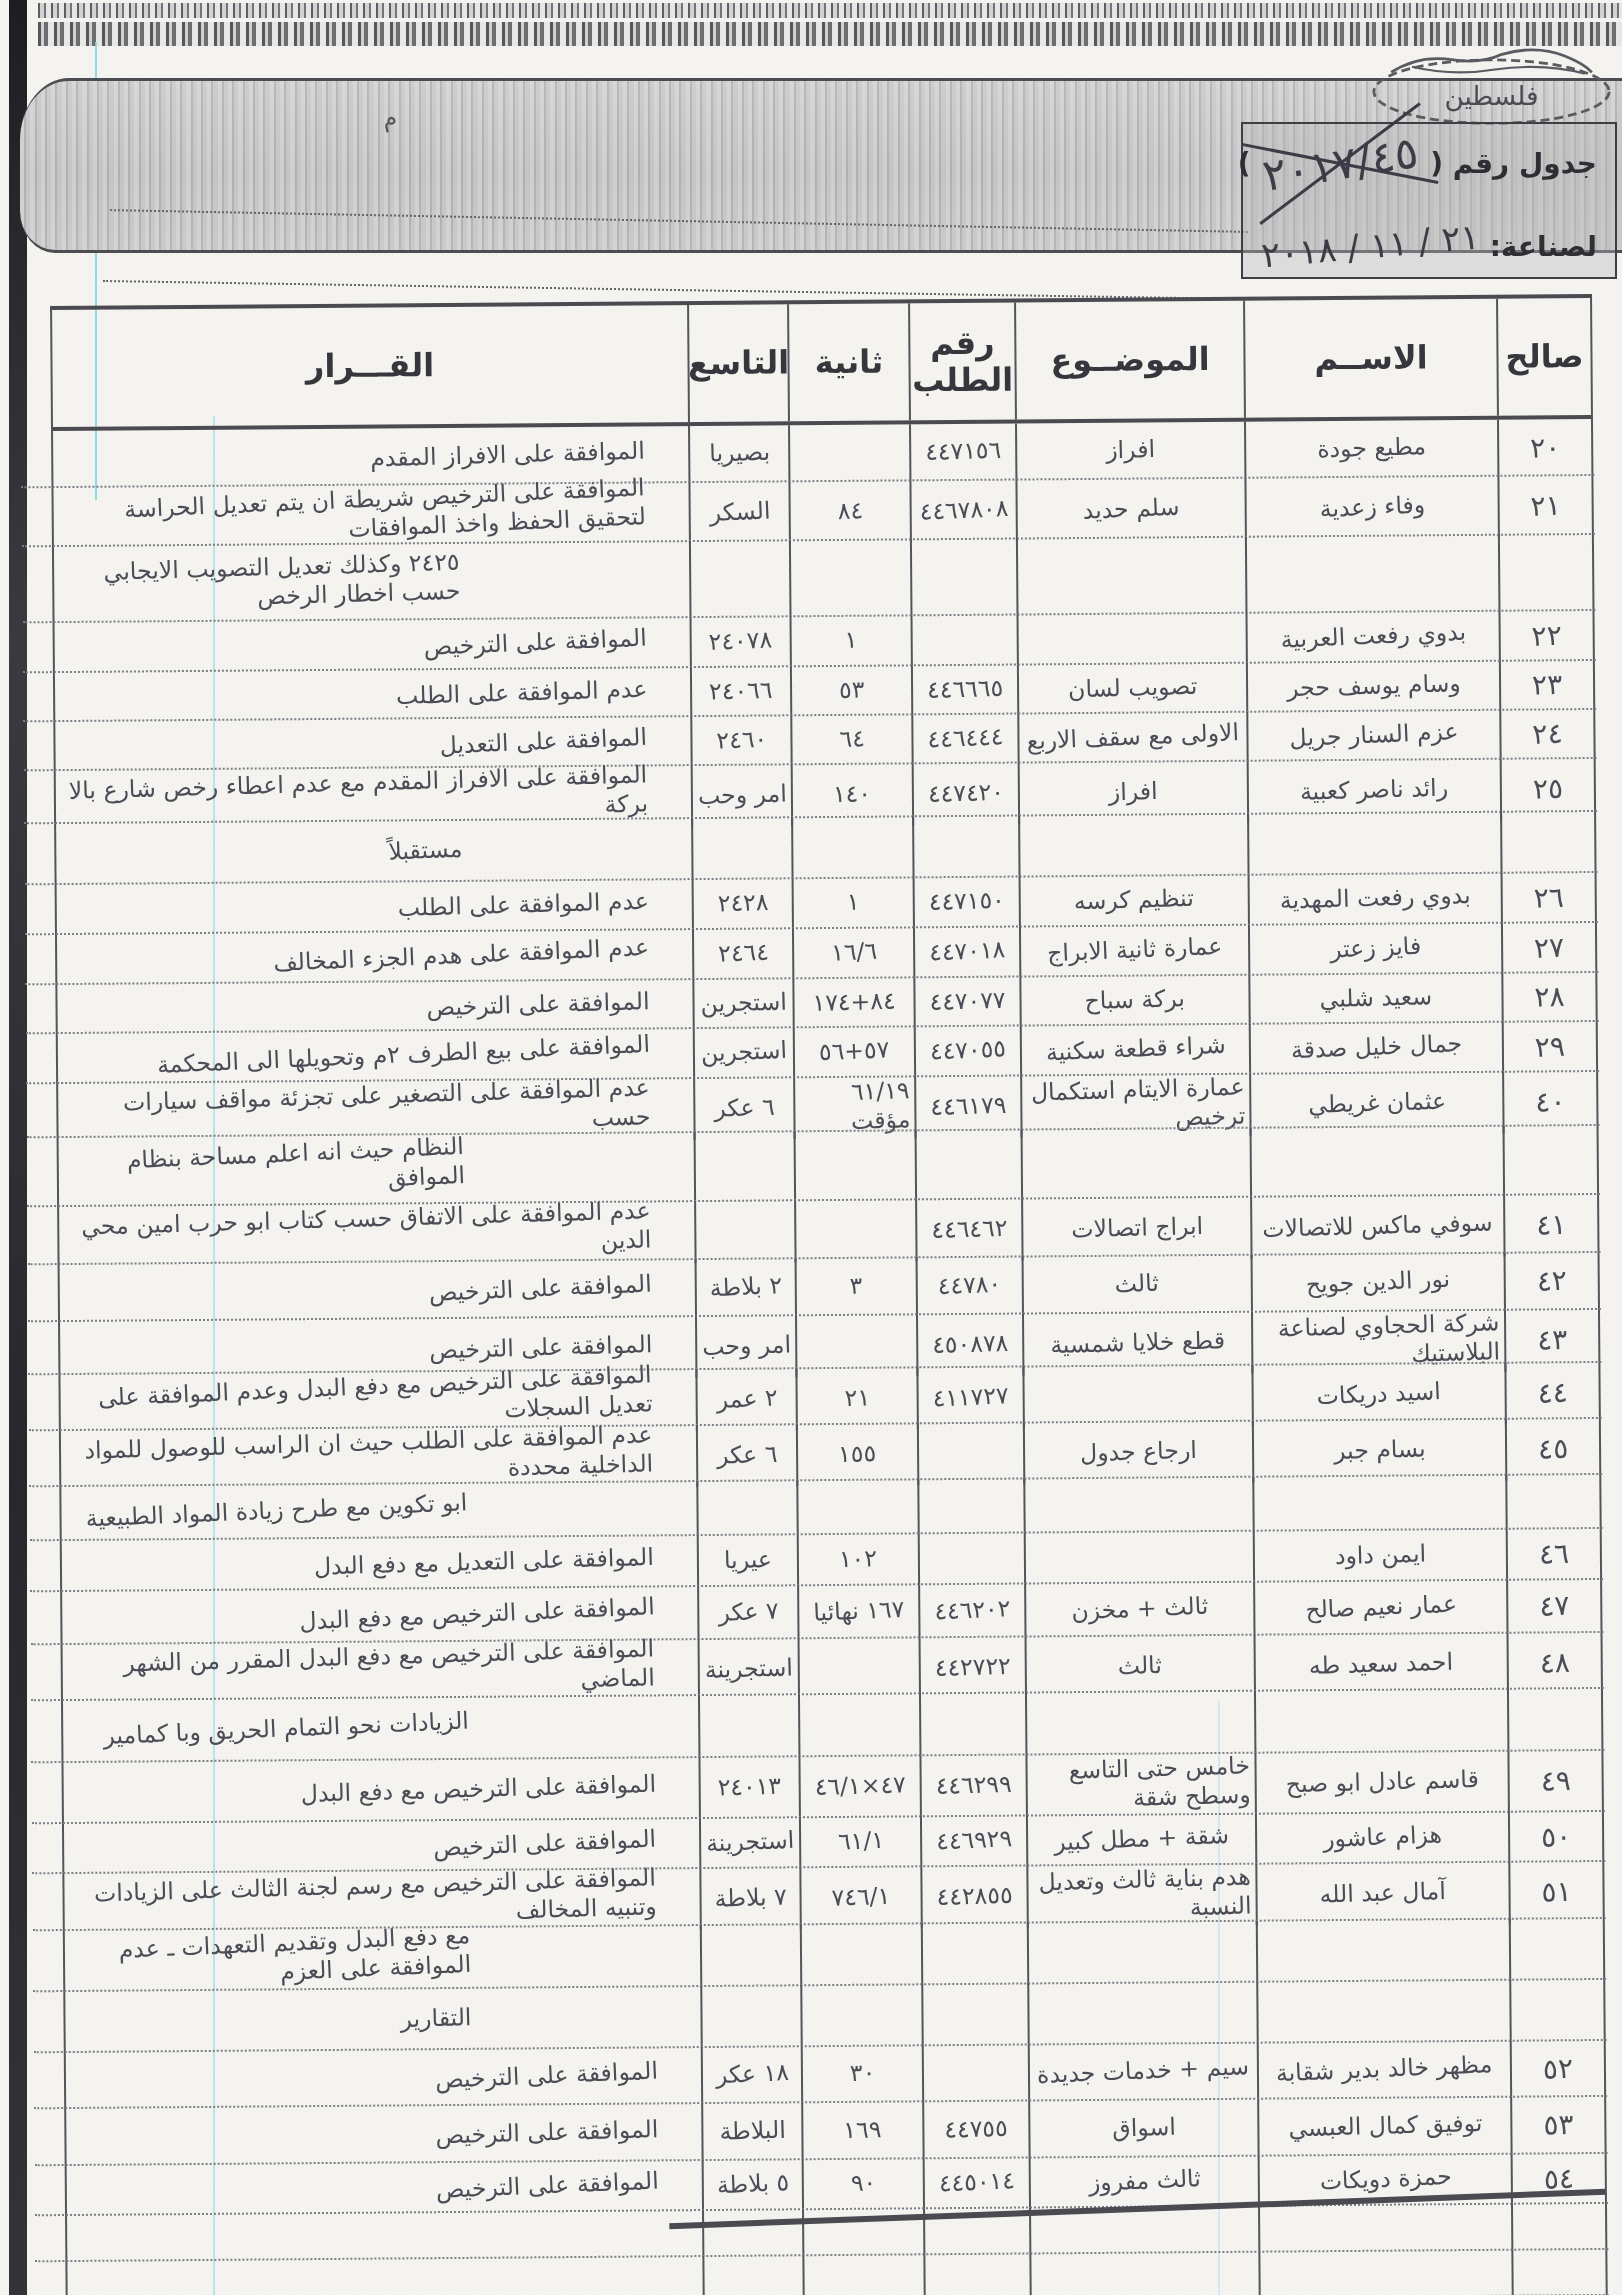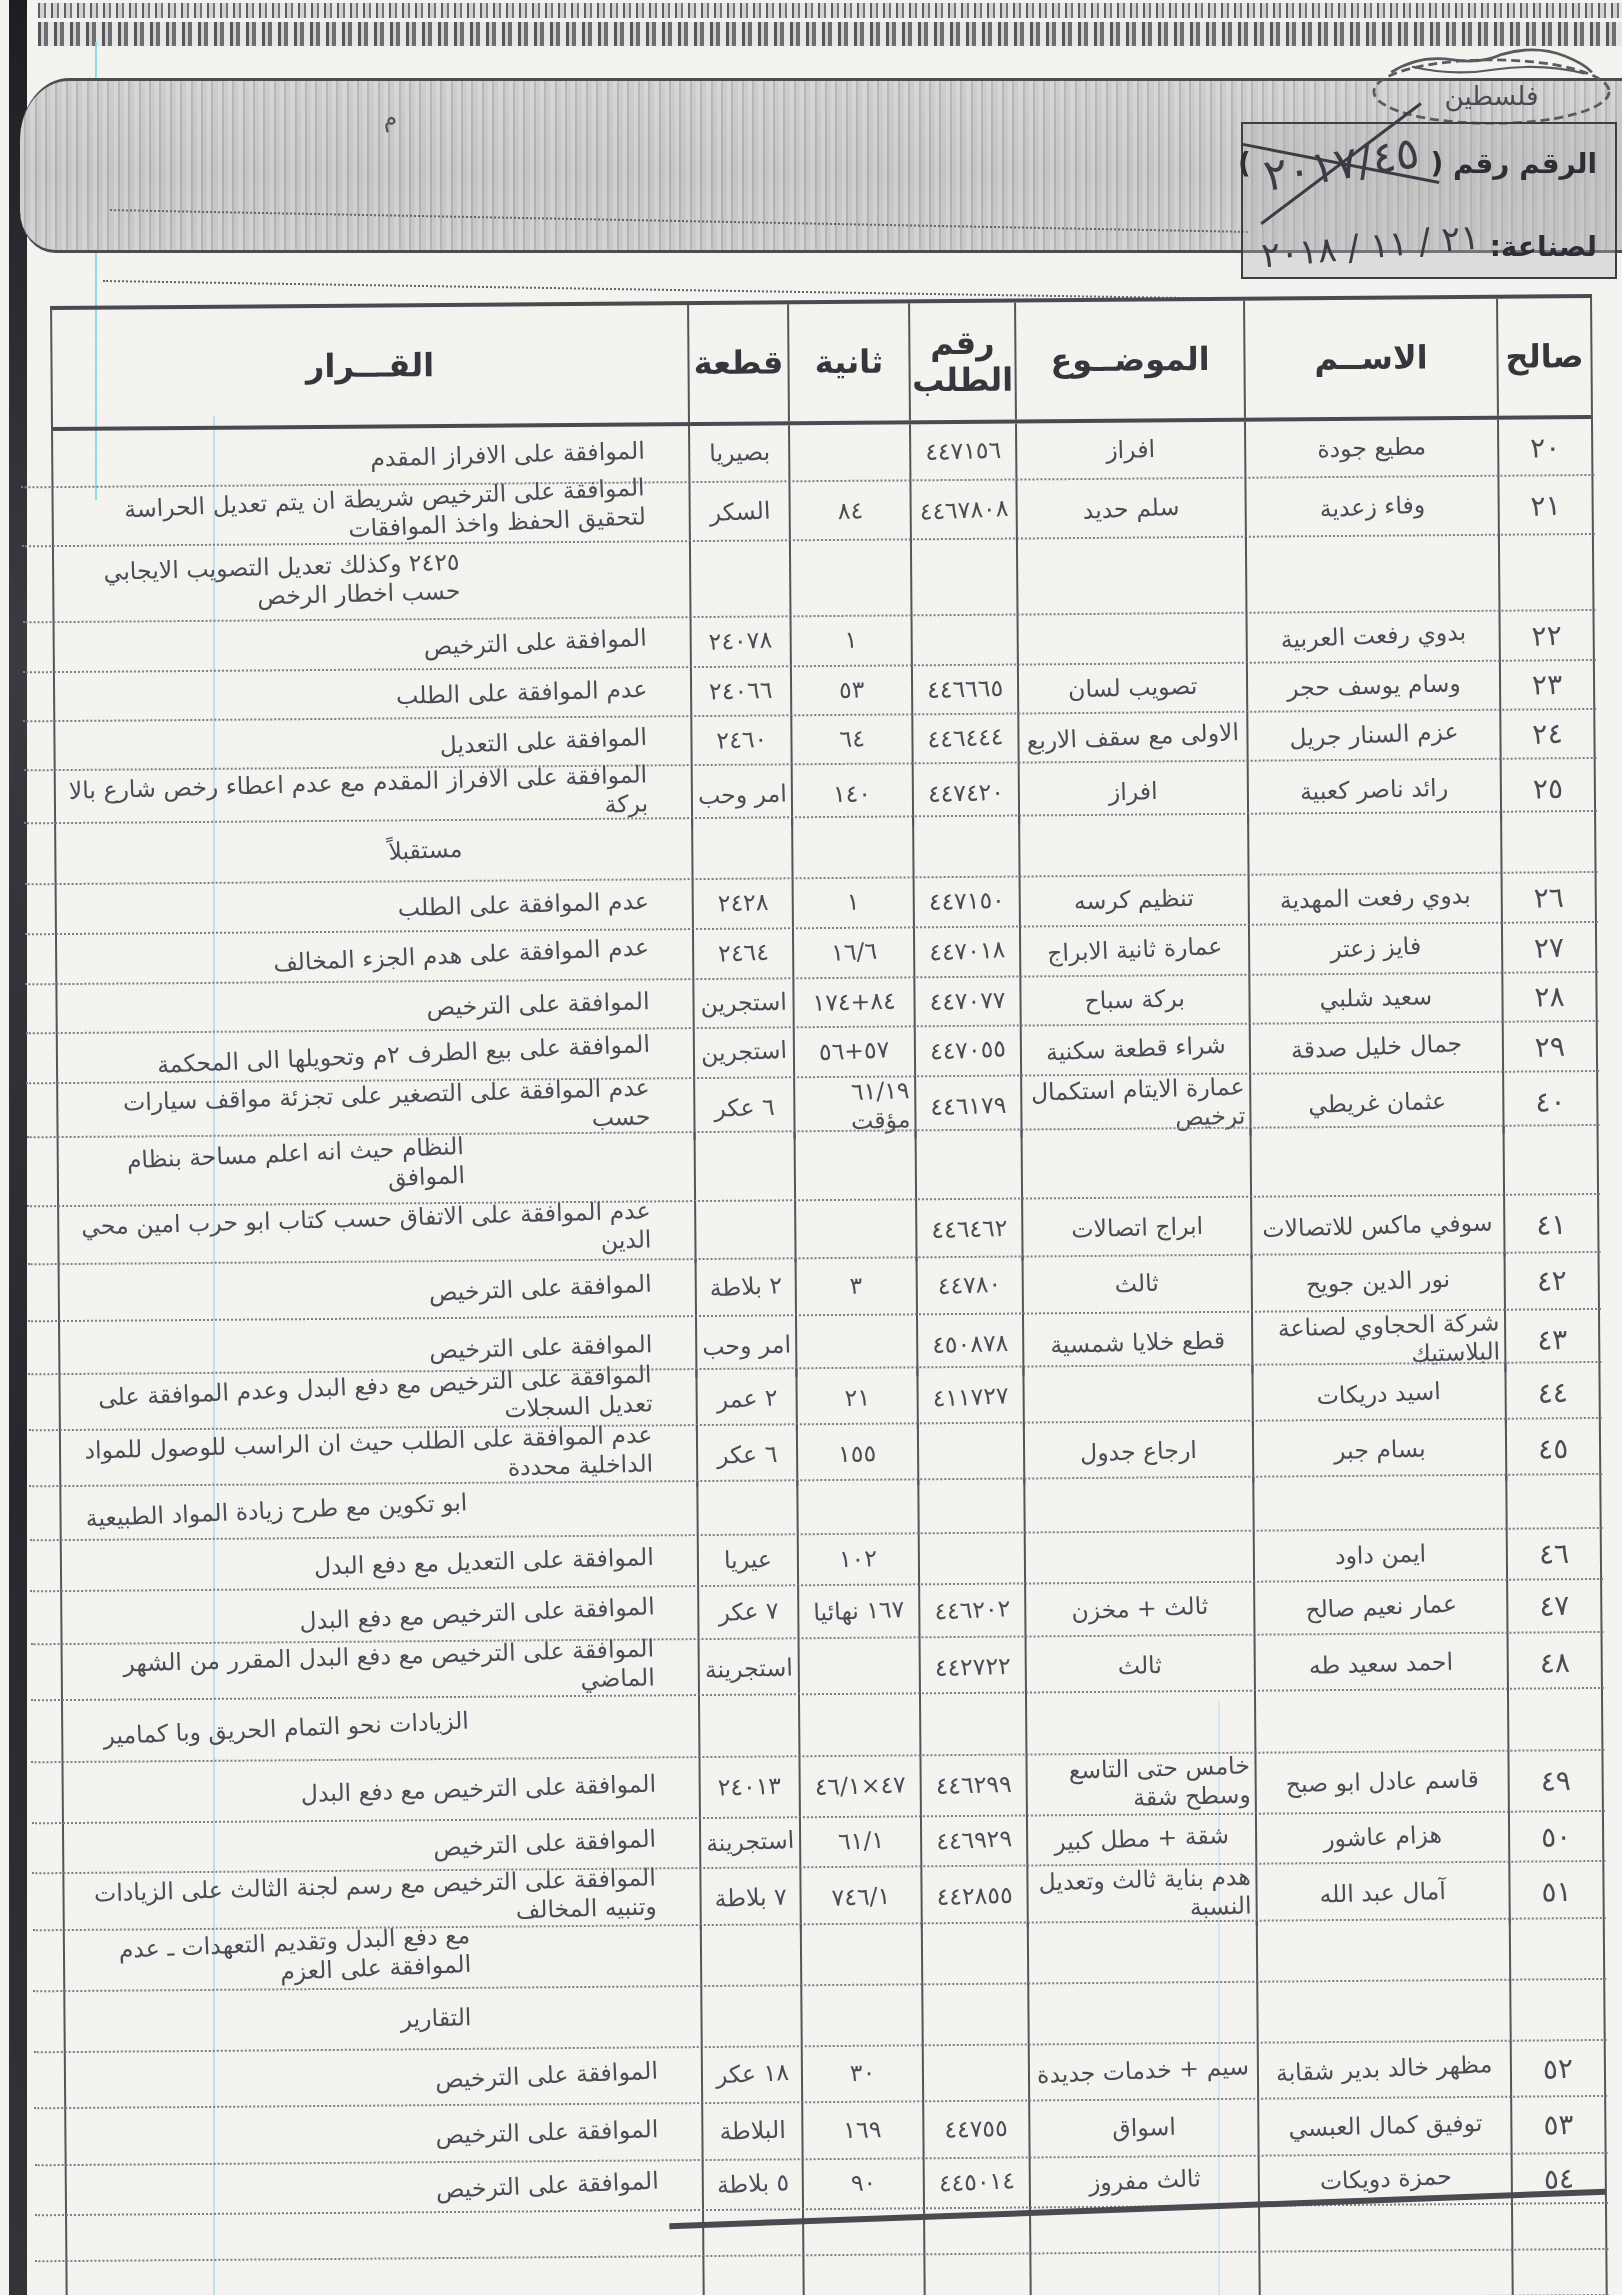--- a/index.html
+++ b/index.html
@@ -97,38 +97,38 @@
     <ellipse cx="185" cy="66" rx="170" ry="46" fill="none" stroke="#5a5a60" stroke-width="4" stroke-dasharray="13 7"></ellipse>
     <path d="M40 38 q40 -26 90 -18 q40 6 70 -8 q50 -14 90 2 q30 12 40 24" fill="none" stroke="#5a5a60" stroke-width="4"></path>
     <path d="M70 30 q60 14 120 4 q70 -10 130 6" fill="none" stroke="#5a5a60" stroke-width="3"></path>
     <text x="185" y="86" text-anchor="middle" font-size="38" fill="#4a4a52">فلسطين</text>
   </svg>
 
   <span class="margin-mark hand">م</span>
 
   <div class="session-box">
     <div class="session-line">
-      <span class="printed">الرقم رقم (</span>
+      <span class="printed">جدول رقم (</span>
       <span class="hand session-no">٢٠١٧/٤٥</span>
       <span class="printed">)</span>
     </div>
     <div class="date-line">
       <span class="printed">لصناعة:</span>
       <span class="hand date-val">٢١ / ١١ / ٢٠١٨</span>
     </div>
   </div>
 
   <div class="doc-table">
     <div class="t-header">
       <div class="cell col-num">صالح</div>
       <div class="cell col-name">الاســم</div>
       <div class="cell col-subject">الموضــوع</div>
       <div class="cell col-request">رقم الطلب</div>
       <div class="cell col-piece">ثانية</div>
-      <div class="cell col-basin">قطعة</div>
+      <div class="cell col-basin">التاسع</div>
       <div class="cell col-decision">القـــرار</div>
     </div>
     <div>
         <div class="t-row" style="height: 56px;">
           <div class="cell col-num">
             <span class="hw">٢٠</span>
           </div>
           <div class="cell col-name">
             <span class="hw">مطيع جودة</span>
           </div>

